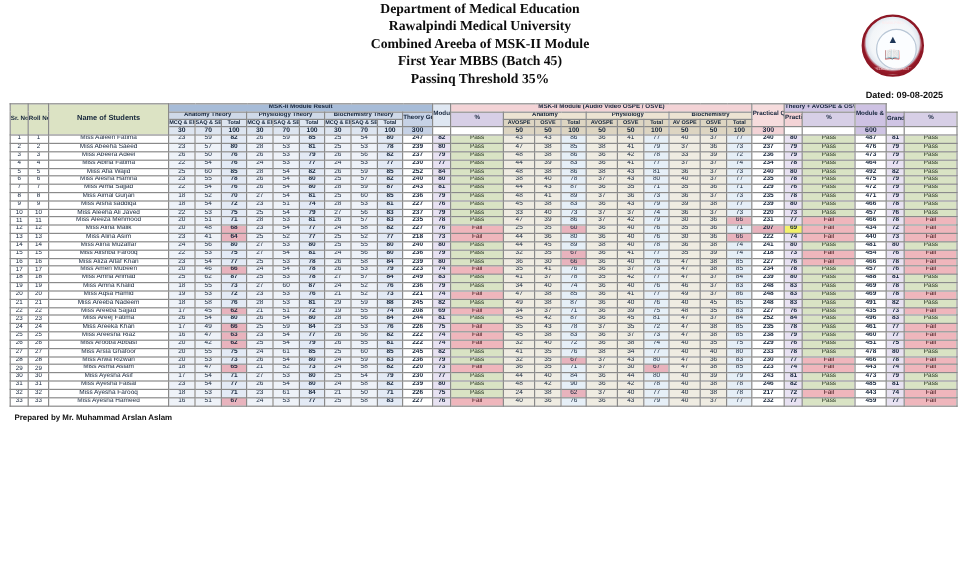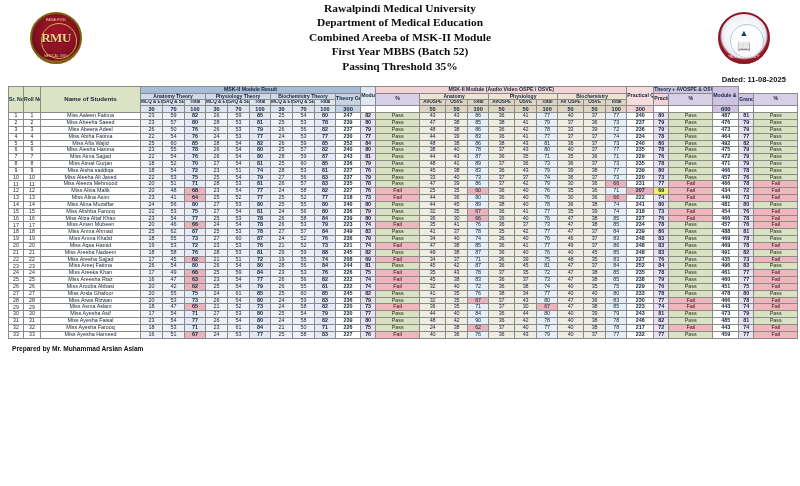--- a/index.html
+++ b/index.html
@@ -195,47 +195,40 @@
     font-weight: bold;
     color: #111;
   }
 </style>
 </head>
 <body>
 
 <div id="page">
 
   <div class="header">
-    <div class="logo left">
-      <div class="crest-l">
-        <div class="toptxt">RAWALPINDI</div>
-        <div class="mono">RMU</div>
-        <div class="bottxt">MEDICAL UNIV</div>
-      </div>
-    </div>
 
     <div class="titles">
+      <div>Department of Medical Education</div>
       <div>Rawalpindi Medical University</div>
-      <div>Department of Medical Education</div>
       <div>Combined Areeba of MSK-II Module</div>
-      <div>First Year MBBS (Batch 52)</div>
+      <div>First Year MBBS (Batch 45)</div>
       <div>Passinq Threshold 35%</div>
     </div>
 
     <div class="logo right">
       <div class="crest-r">
         <div class="toptxt">RAWALPINDI</div>
         <div class="capicon">▲</div>
         <div class="bookicon">📖</div>
         <div class="bottxt">MEDICAL UNIVERSITY</div>
       </div>
     </div>
   </div>
 
-  <div class="datedline">Dated: 11-08-2025</div>
+  <div class="datedline">Dated: 09-08-2025</div>
 
   <div class="tablewrap">
     <table class="result">
       <colgroup>
         <col style="width:15px">
           <col style="width:17px">
           <col style="width:100px">
         <col style="width:22px">
           <col style="width:22px">
           <col style="width:21px">

